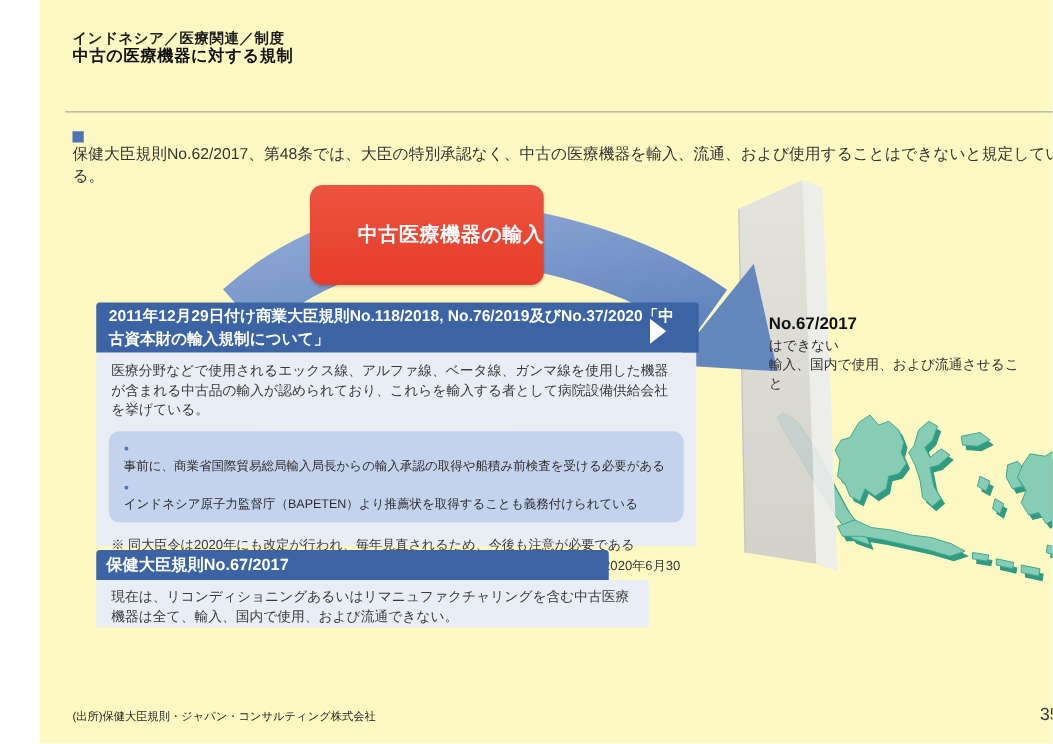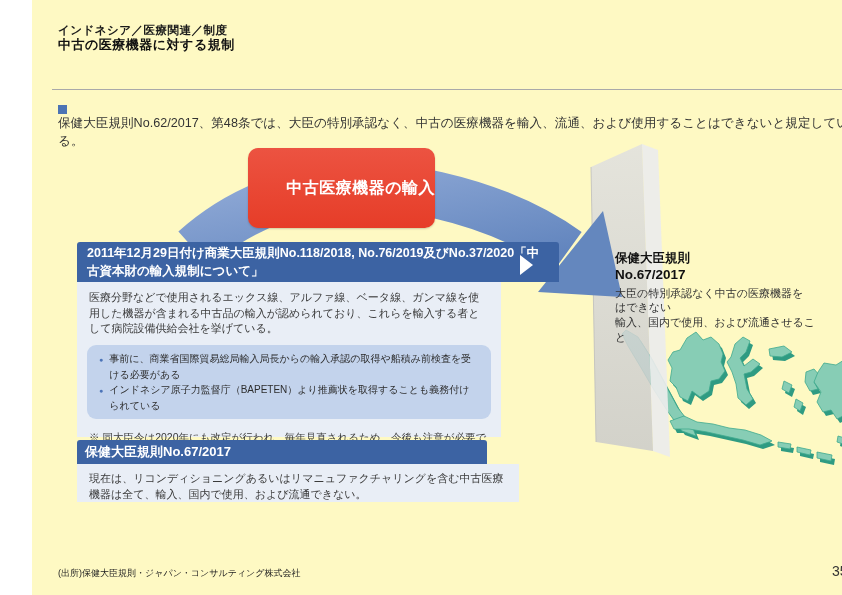--- a/index.html
+++ b/index.html
@@ -26,28 +26,28 @@
   }
   .import-box span{color:#fff;font-weight:bold;font-size:16px;letter-spacing:.5px;}
   
   .reg-header{
     background:#3c63a3;color:#fff;font-weight:bold;z-index:3;
     display:flex;align-items:center;border-radius:3px 3px 0 0;
   }
   .reg1-header{left:45px;top:242px;width:482px;height:40px;font-size:12.5px;line-height:1.45;padding:0 10px;box-sizing:border-box;}
   .reg2-header{left:45px;top:440px;width:410px;height:24px;font-size:13px;padding:0 8px;box-sizing:border-box;}
   .panel{background:#e9eef6;z-index:2;box-sizing:border-box;}
-  .panel1{left:45px;top:282px;width:424px;height:155px;}
+  .panel1{left:45px;top:282px;width:480px;height:155px;}
   .panel2{left:45px;top:464px;width:442px;height:38px;padding:7px 12px;font-size:11px;line-height:1.45;color:#3a3a3a;}
   .panel1 .body-text{padding:8px 12px 0 12px;font-size:11px;line-height:1.43;color:#3a3a3a;}
   .bullet-box{
     margin:8px 10px 0 10px;background:#c3d3ec;border-radius:9px;
     padding:6px 12px;color:#2d2d2d;
   }
-  .bullet-item{font-size:10px;line-height:1.55;display:flex;align-items:flex-start;}
+  .bullet-item{font-size:10px;line-height:1.55;display:flex;align-items:flex-start;flex-direction:column;}
   .dot{flex:0 0 auto;color:#4c74b8;font-size:7px;margin:4px 6px 0 0;}
   .notes{margin:11px 12px 0 12px;font-size:10.5px;line-height:1.48;color:#3a3a3a;}
   .notes div{margin-bottom:2px;}
   
   .pointer-tri{
     left:488px;top:255px;width:0;height:0;z-index:5;
     border-top:10px solid transparent;border-bottom:10px solid transparent;
     border-left:13px solid #ffffff;
   }
   
@@ -157,23 +157,21 @@
   </div>
 
   <div class="abs reg-header reg2-header">
     <span>保健大臣規則No.67/2017</span>
   </div>
   <div class="abs panel panel2">
     <span>現在は、リコンディショニングあるいはリマニュファクチャリングを含む中古医療機器は全て、輸入、国内で使用、および流通できない。</span>
   </div>
 
   <div class="abs barrier-label">
-    <div class="barrier-title">保健大臣規則</div>
     <div class="barrier-no">No.67/2017</div>
-    <div class="barrier-desc">大臣の特別承認なく中古の医療機器を</div>
     <div class="barrier-desc">はできない</div>
     <div class="barrier-desc">輸入、国内で使用、および流通させること</div>
   </div>
 
   <div class="abs source">(出所)保健大臣規則・ジャパン・コンサルティング株式会社</div>
   <div class="abs page-num">35</div>
 
 </div>
 
 </body></html>

